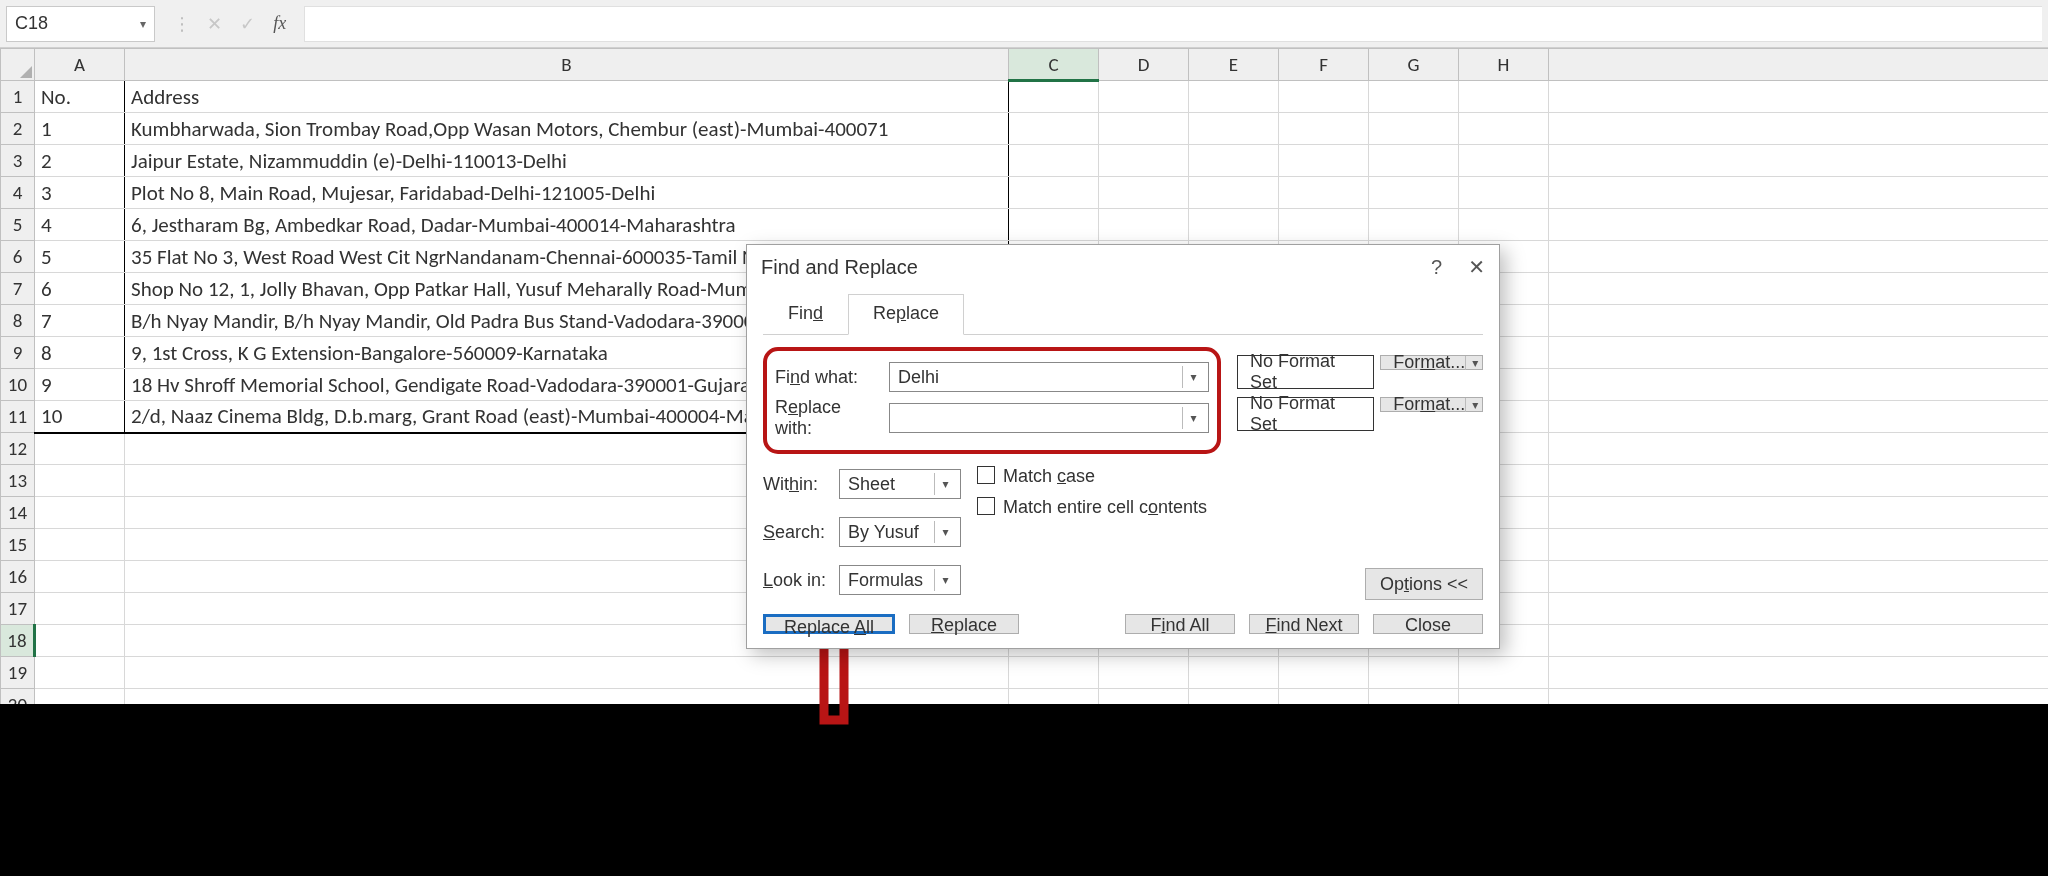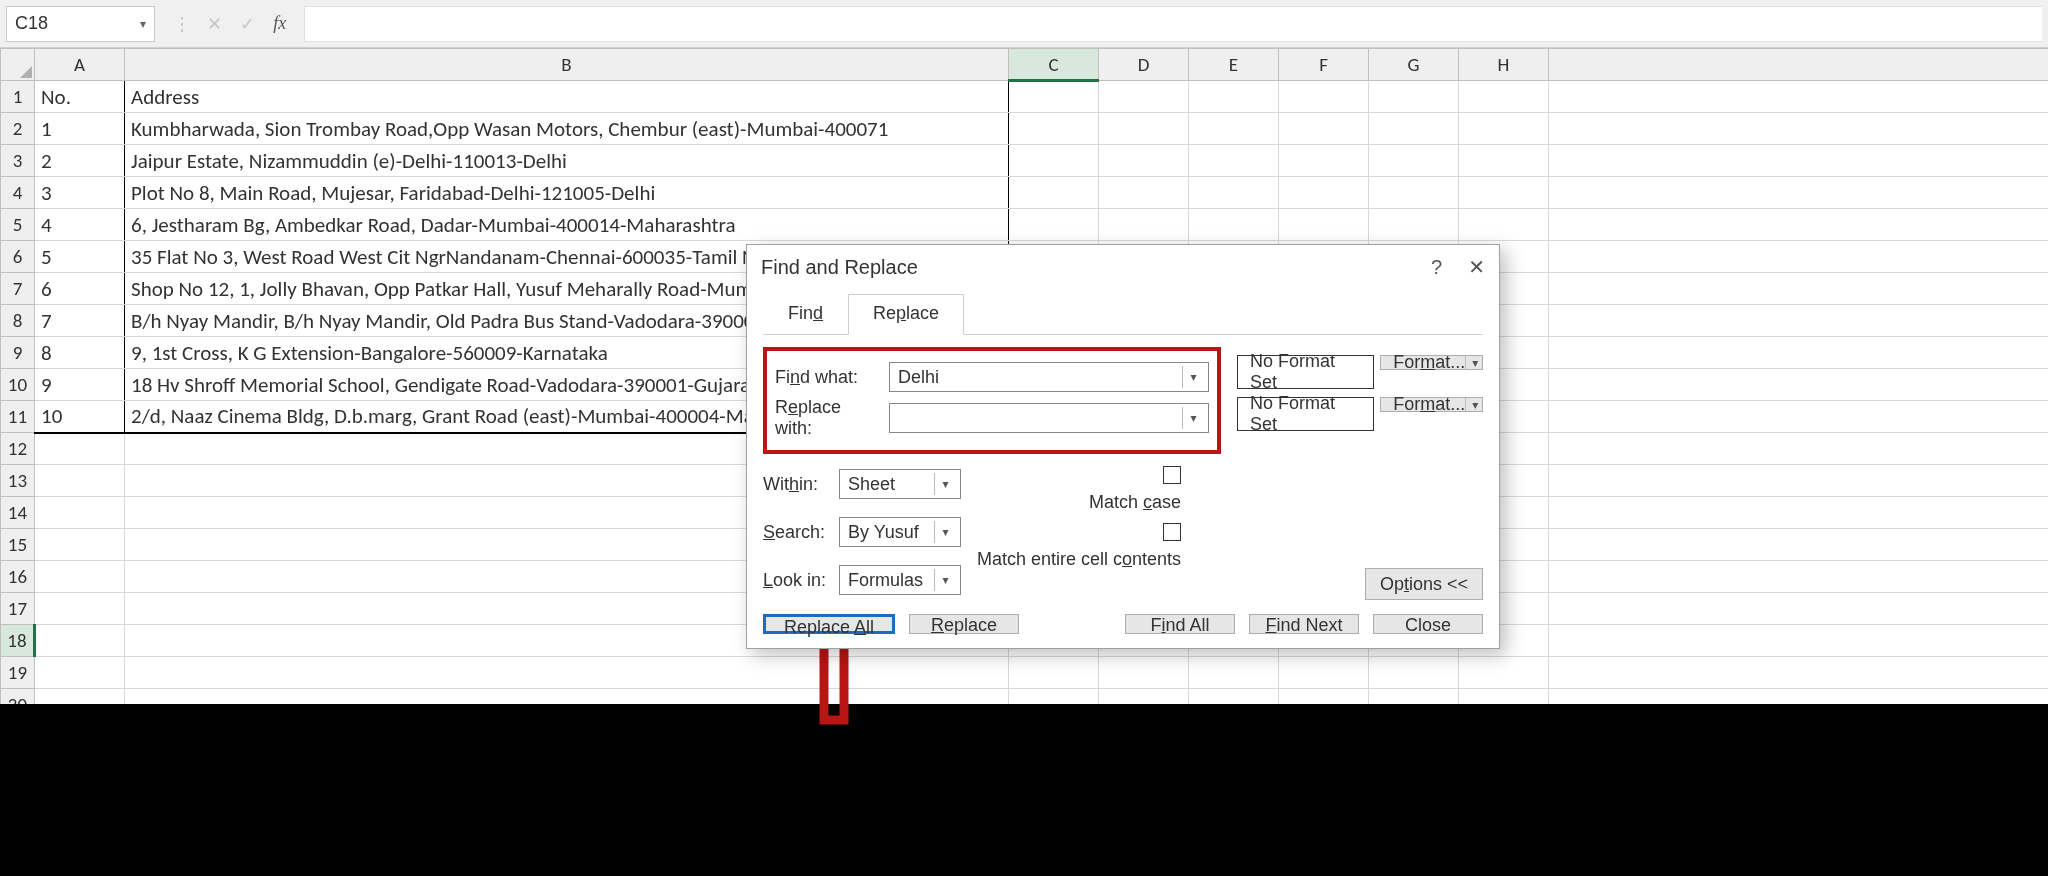--- a/index.html
+++ b/index.html
@@ -213,21 +213,21 @@
     flex-wrap:wrap;
   }
   .opt-col-left {
     display:flex;
     flex-direction:column;
     gap:8px;
   }
   .opt-col-left .dlg-row label { width:66px;}
   .opt-col-left .combo { width:122px;}
   .chk-col { display:flex; flex-direction:column; gap:10px; padding-top:2px;}
-  .chk { display:flex; align-items:flex-end; gap:8px;flex-direction:column; }
+  .chk { display:flex; align-items:flex-start; gap:8px; }
   .chk-box {
     width:18px; height:18px; border:1px solid #333; background:#fff;
   }
   .opt-btn {
     border:1px solid #adadad;
     background:#e6e6e6;
     height:32px;
     padding:0 14px;
     display:inline-flex;
     align-items:center;
@@ -583,21 +583,21 @@
       <div class="tabs">
         <div class="tab">
           <span>Fin<span class="und">d</span></span>
         </div>
         <div class="tab active">
           <span>Re<span class="und">p</span>lace</span>
         </div>
       </div>
 
       <div style="display:flex; gap:10px; align-items:flex-start;">
-        <div class="red-box" style="flex:1;">
+        <div class="red-box" style="flex:1;border-radius:15px;">
           <div class="dlg-row">
             <label>Fi<span class="und">n</span>d what:</label>
             <div class="txtinp">
               <span>Delhi</span>
               <span class="dd">▾</span>
             </div>
           </div>
           <div class="dlg-row">
             <label>R<span class="und">e</span>place with:</label>
             <div class="txtinp">

